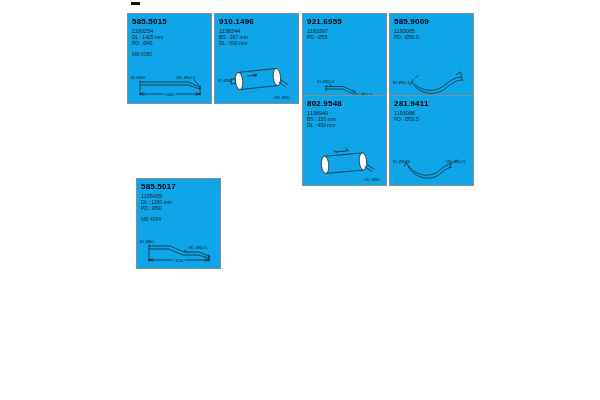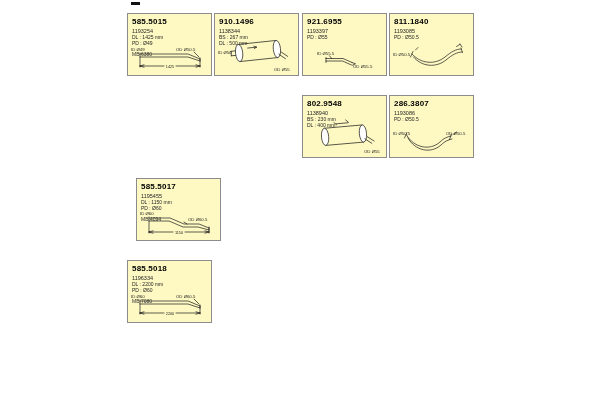--- a/index.html
+++ b/index.html
@@ -3,22 +3,22 @@
 <meta charset="utf-8">
 <style>
   html,body{margin:0;padding:0;}
   body{
     width:600px;height:400px;position:relative;background:#ffffff;overflow:hidden;
     font-family:"Liberation Sans","DejaVu Sans",sans-serif;
   }
   .page{position:absolute;inset:0;background:#ffffff;}
   .corner-mark{position:absolute;left:131px;top:2px;width:9px;height:3px;background:#111;}
   .cell{
-    position:absolute;width:85px;height:63px;box-sizing:border-box;
-    border:1px solid #8c8c8c;background:#fef9c3;padding:3px 4px 2px 4px;
+    position:absolute;width:85px;height:91px;box-sizing:border-box;
+    border:1px solid #8c8c8c;background:#0ea5e9;padding:3px 4px 2px 4px;
   }
   .pn{font-size:8px;font-weight:bold;color:#000;line-height:9px;letter-spacing:.2px;}
   .ref{font-size:5.5px;color:#1f1f1f;line-height:6.5px;margin-top:1.5px;}
   .spec{font-size:5px;color:#1f1f1f;line-height:6px;}
   .note{font-size:5px;color:#2e2e2e;line-height:6px;margin-top:5px;}
   .draw{position:absolute;left:3px;bottom:2px;}
   .ln{fill:none;stroke:#1a1a1a;stroke-width:.7;stroke-linecap:round;stroke-linejoin:round;}
   .cap{fill:#ffffff;stroke:#1a1a1a;stroke-width:.7;}
   .dlabel{font-size:4.3px;fill:#1a1a1a;}
   .dim{font-size:3.8px;fill:#1a1a1a;}
@@ -65,21 +65,21 @@
     <div class="ref">1193397</div>
     <div class="spec">PD : Ø55</div>
     <svg class="draw" width="78" height="26" viewBox="0 0 78 26">
       <text class="dlabel" x="11" y="8">ID Ø55.5</text>
       <path class="ln" d="M20 10.5 V15.5 M20 11.5 H37 L46 15.5 M20 14 H36.5 L45.5 18 M46 15.5 l3.5 1.3 l-3 1.4 M23.5 8.8 l2.3 2.8"></path>
       <text class="dlabel" x="47" y="21">OD Ø55.5</text>
     </svg>
   </div>
 
   <div class="cell" style="left:389px;top:13px">
-    <div class="pn">811.1840</div>
+    <div class="pn">585.9009</div>
     <div class="ref">1193085</div>
     <div class="spec">PD : Ø50.5</div>
     <svg class="draw" width="78" height="34" viewBox="0 0 78 34">
       <text class="dlabel" x="0" y="17">ID Ø50.5</text>
       <path class="ln" d="M20 12.5 l-2.5 5.5 M19 15 C28 25 42 26 52 18 C58 13 63 10 68 10 M20.5 18 C29 28 43 29 53 21 C59 16 64 13 69 13 M68 9 l1.5 4.5 M63.5 7.5 l3.5 -2.2 M67 5 l2 3 M22.5 11 l2.5 -2.5"></path>
     </svg>
   </div>
 
 
   <div class="cell" style="left:302px;top:95px">
@@ -92,21 +92,21 @@
         <path class="ln" d="M19 13.4 H57 M19 30.6 H57 M29 8.5 l2.5 2.5 M41 7 l2.5 2.5 M31 10 H43"></path>
         <ellipse class="cap" cx="19" cy="22" rx="3.6" ry="8.6"></ellipse>
         <ellipse class="cap" cx="57" cy="22" rx="3.6" ry="8.6"></ellipse>
         <path class="ln" d="M58.5 27.5 l6.5 5 M61 25.5 l6.5 5"></path>
       </g>
       <text class="dlabel" x="58" y="40">OD Ø55</text>
     </svg>
   </div>
 
   <div class="cell" style="left:389px;top:95px">
-    <div class="pn">286.3807</div>
+    <div class="pn">281.9411</div>
     <div class="ref">1193086</div>
     <div class="spec">PD : Ø50.5</div>
     <svg class="draw" width="78" height="34" viewBox="0 0 78 34">
       <text class="dlabel" x="0" y="14">ID Ø50.5</text>
       <text class="dlabel" x="53" y="14">OD Ø50.5</text>
       <path class="ln" d="M14 11.5 l-2.5 5.5 M13.5 14 C21 27 37 30 47 21 C51 17 54 16 58 15 M15 17 C22 30 38 33 48 24 C52 20 55 19 59 18 M58.5 13 l-2 5.5 M60 13.5 l3.5 -2.5"></path>
     </svg>
   </div>
 
   <div class="cell" style="left:136px;top:178px">
@@ -116,26 +116,13 @@
     <div class="spec">PD : Ø60</div>
     <div class="note">MB 4094</div>
     <svg class="draw" width="78" height="36" viewBox="0 0 78 36">
       <text class="dlabel" x="0" y="13">ID Ø60</text>
       <path class="ln" d="M9 16 H30 L44 22 H59 L69 26 M9 19 H29 L43 25 H58 L69 28 M69 26 V28 M9 15 V31 M69 25 V31 M9 30 H33 M45 30 H69 M9 30 l4 -1.2 M9 30 l4 1.2 M69 30 l-4 -1.2 M69 30 l-4 1.2 M44 20 l3 2"></path>
       <text class="dlabel" x="48" y="19">OD Ø60.5</text>
       <text class="dim" x="39" y="32" text-anchor="middle">1150</text>
     </svg>
   </div>
 
-  <div class="cell" style="left:127px;top:260px">
-    <div class="pn">585.5018</div>
-    <div class="ref">1196334</div>
-    <div class="spec">DL : 2200 mm</div>
-    <div class="spec">PD : Ø60</div>
-    <div class="note">MB 7080</div>
-    <svg class="draw" width="78" height="34" viewBox="0 0 78 34">
-      <text class="dlabel" x="0" y="12">ID Ø60</text>
-      <text class="dlabel" x="45" y="12">OD Ø60.5</text>
-      <path class="ln" d="M9 15 H57 L69 20 M9 18 H57 L69 22 M69 20 V22 M9 14 V28 M69 19 V28 M9 27 H33 M45 27 H69 M9 27 l4 -1.2 M9 27 l4 1.2 M69 27 l-4 -1.2 M69 27 l-4 1.2 M63 13 l5 5"></path>
-      <text class="dim" x="39" y="29" text-anchor="middle">2200</text>
-    </svg>
-  </div>
 </div>
 
 </body></html>

